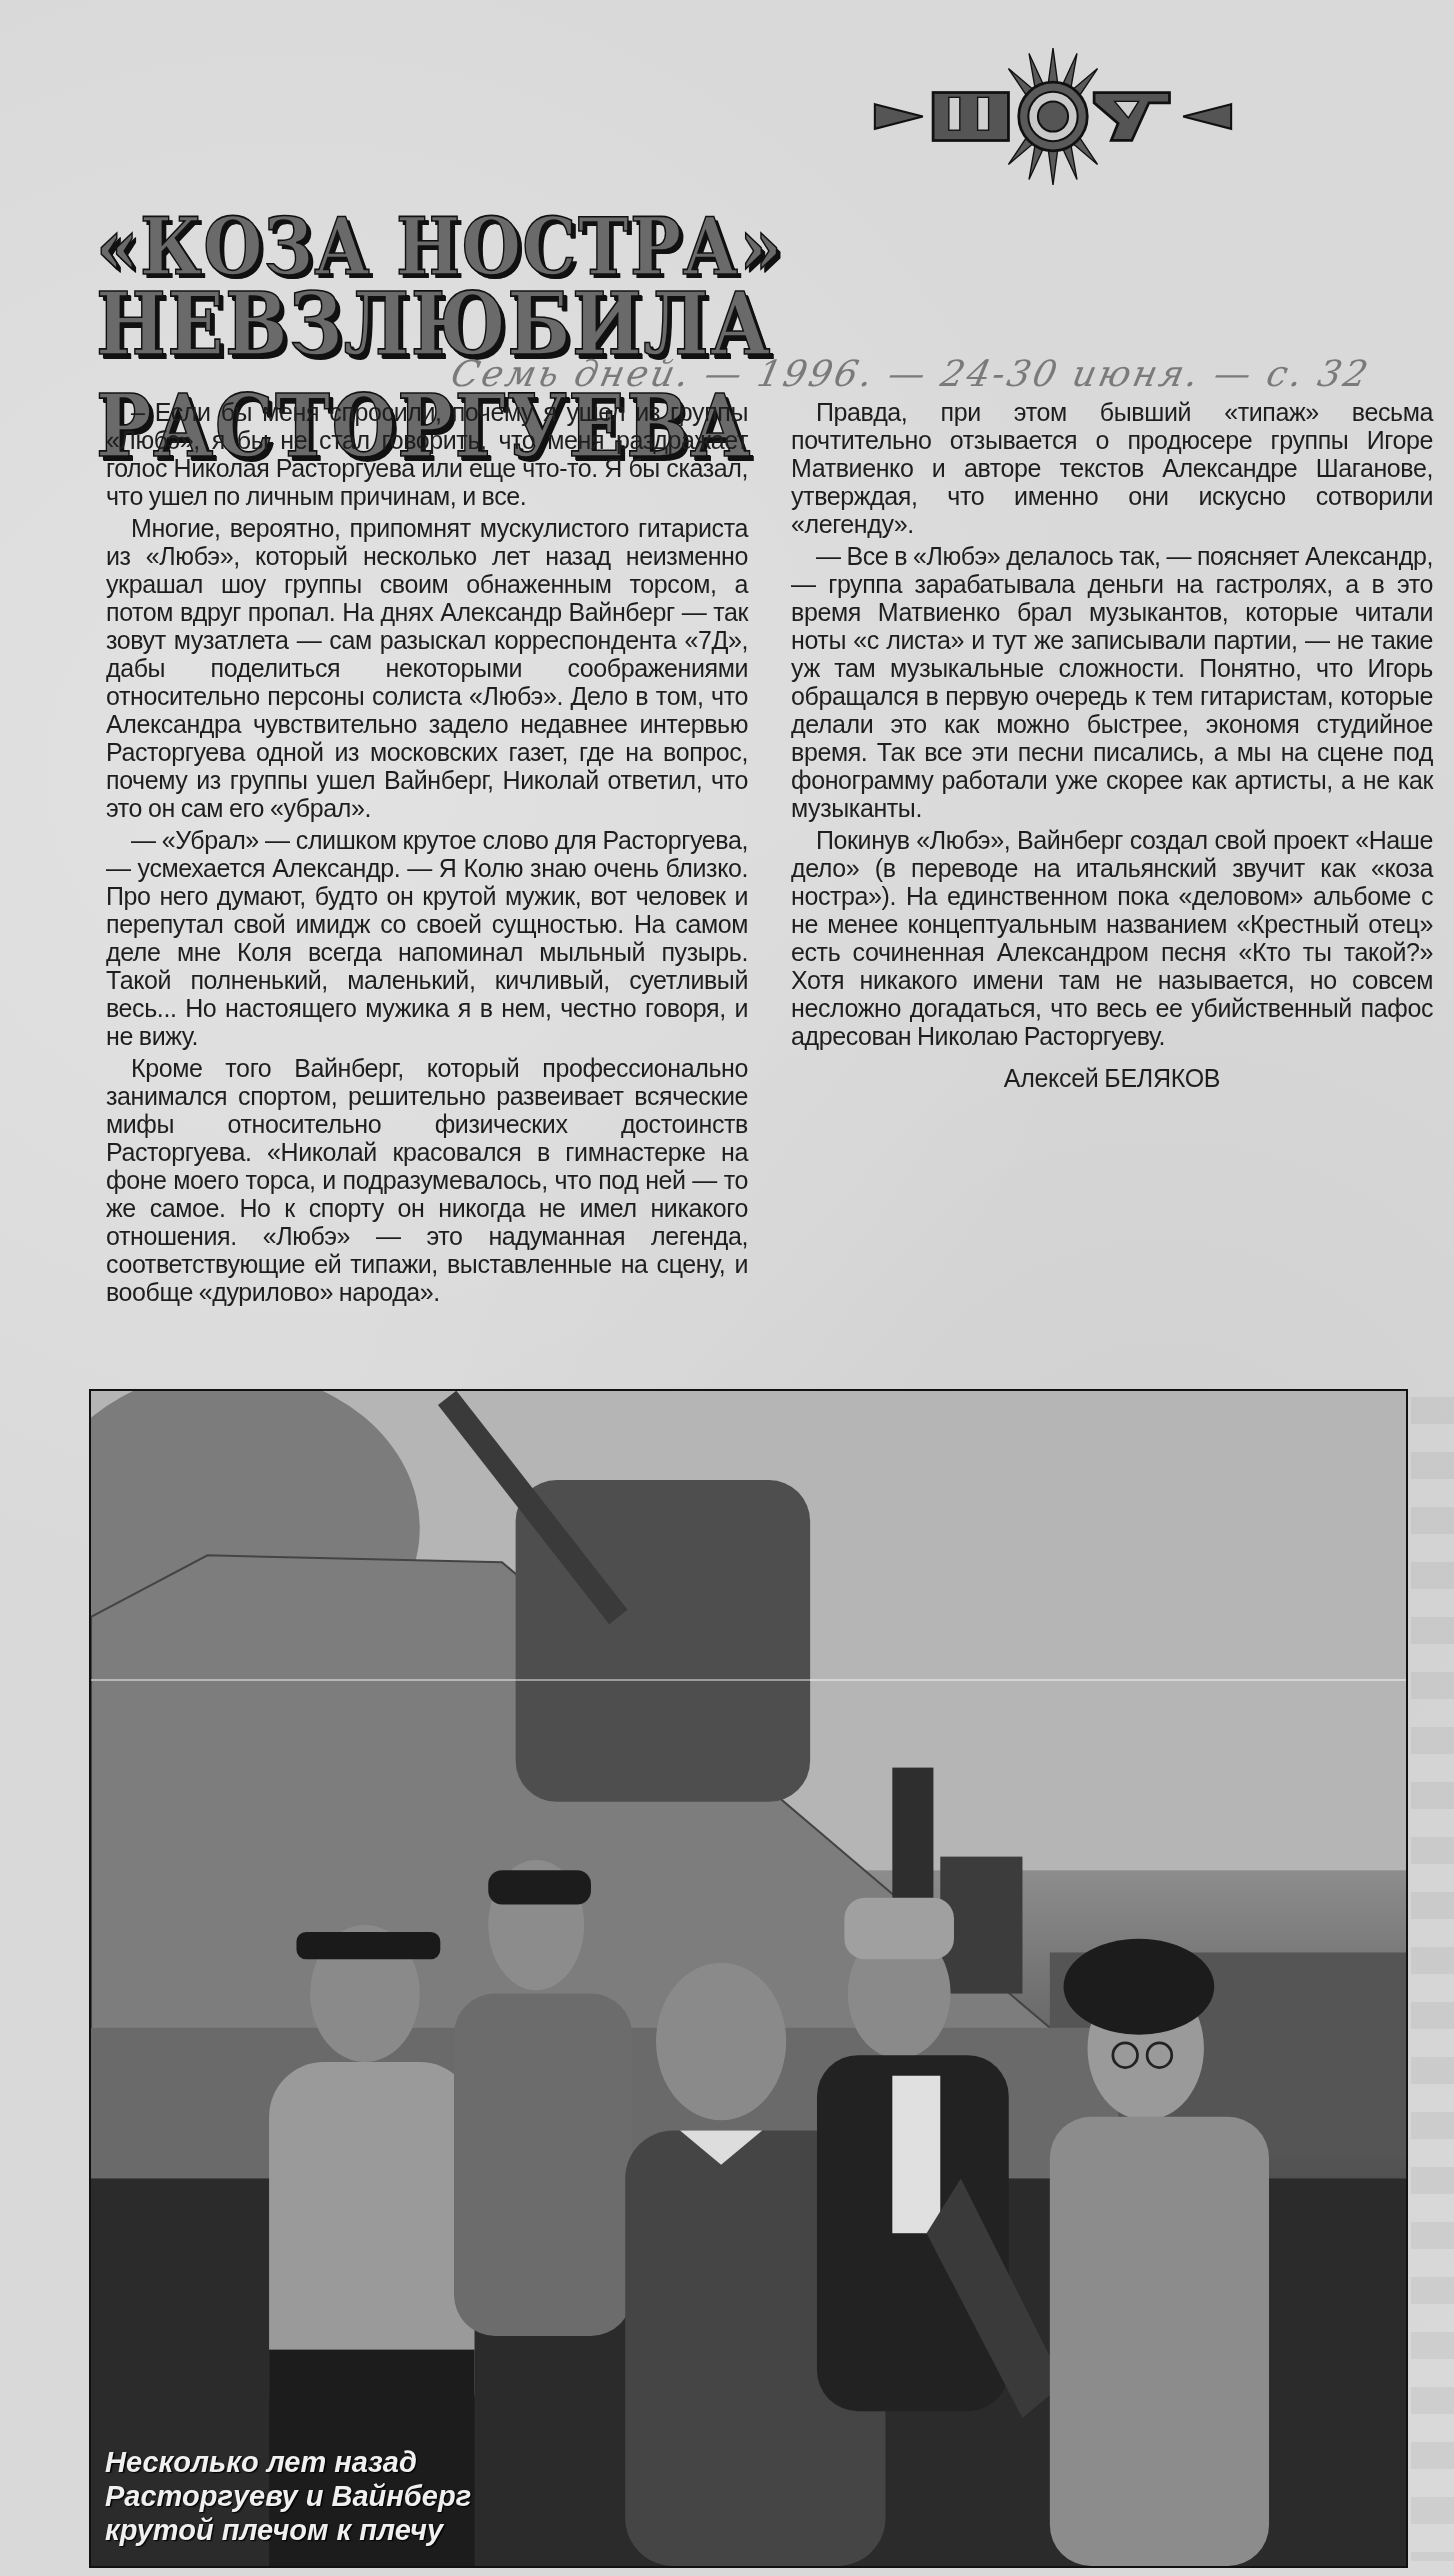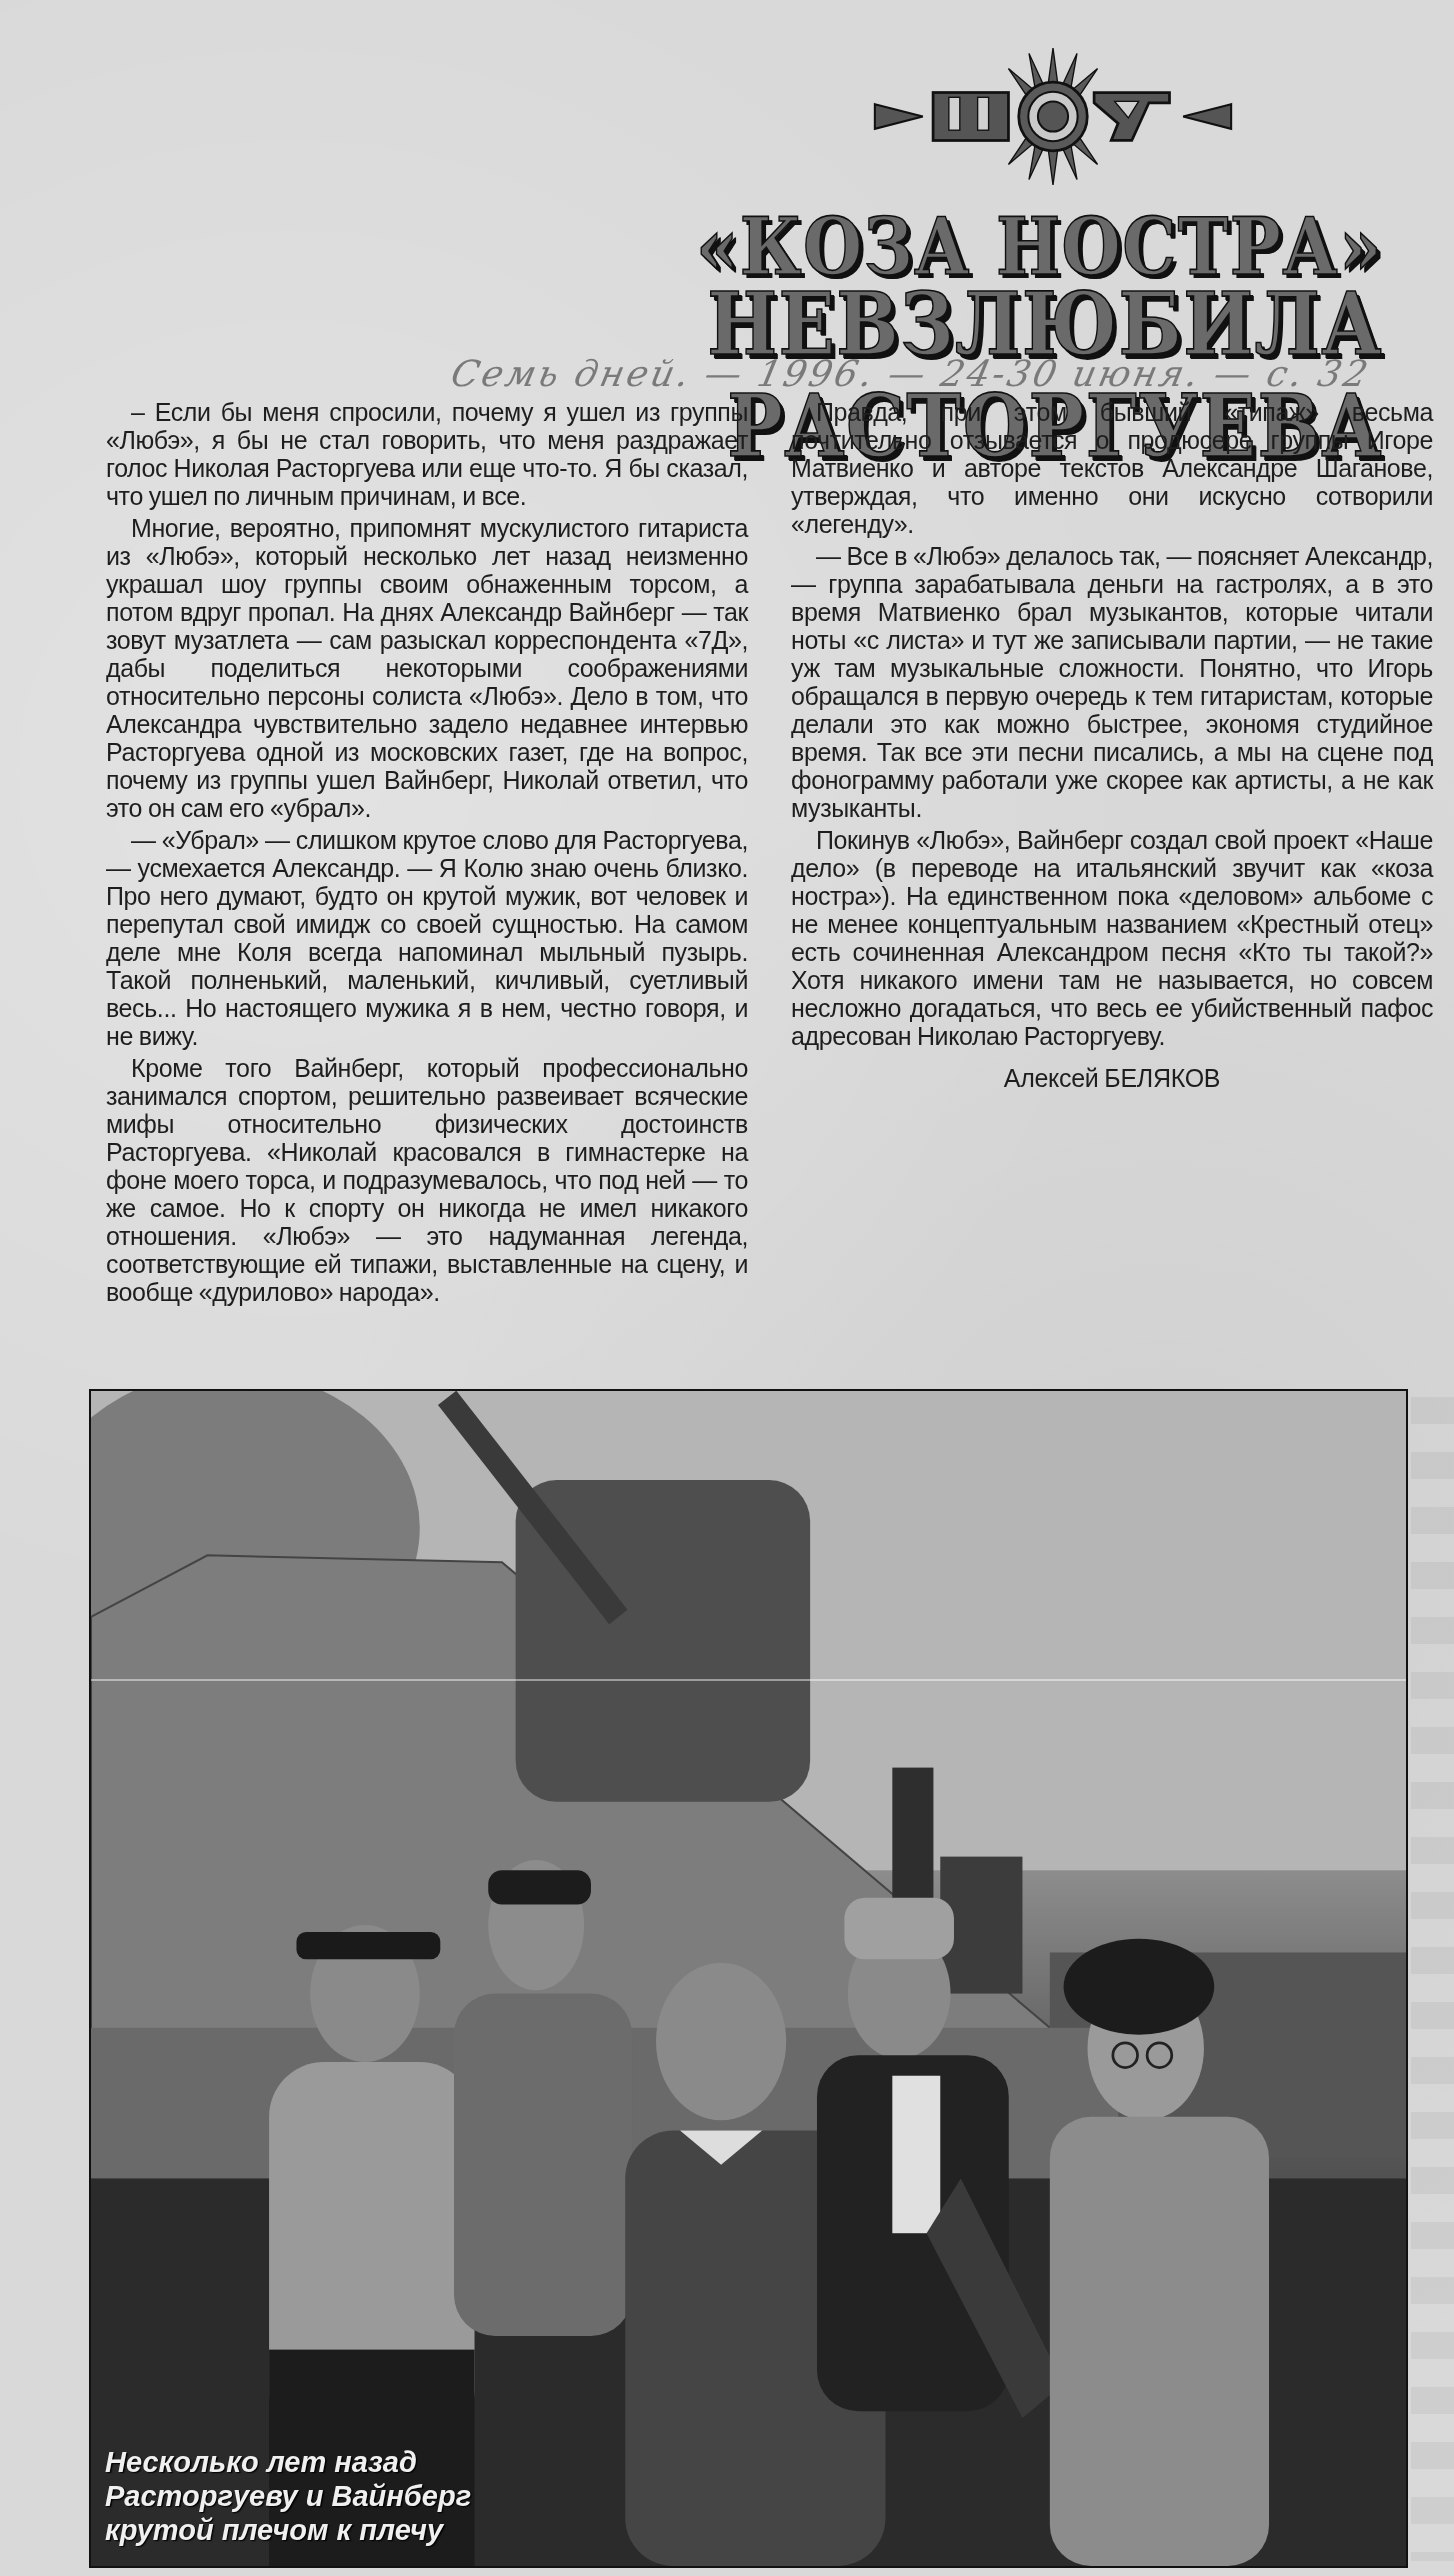--- a/index.html
+++ b/index.html
@@ -12,21 +12,21 @@
     color: #1e1e1e;
     font-family: "Liberation Sans", sans-serif;
   }
   
   .rubric { position: absolute; left: 868px; top: 41px; width: 370px; height: 151px; }
   .rubric svg { width: 100%; height: 100%; }
 
   
   .headline {
     position: absolute; left: 96px; top: 205px; width: 1287px;
-    text-align: right; font-family: "DejaVu Serif", serif; font-weight: bold;
+    text-align: left; font-family: "DejaVu Serif", serif; font-weight: bold;
     color: #6a6a6a; letter-spacing: 1.4px;
     text-shadow: 3.4px 3.4px 0 #111, 4.1px 4.1px 0 #111;
     -webkit-text-stroke: 1.4px #111;
   }
   .headline .line1 { font-size: 68px; line-height: 82px; transform: scaleY(1.15); display: block; }
   .headline .line2 { font-size: 74px; line-height: 89px; transform: scaleY(1.15); display: block; }
 
   .handwritten {
     position: absolute; left: 452px; top: 353px; width: 959px;
     font-family: "DejaVu Serif", serif; font-style: italic; font-size: 36px;

